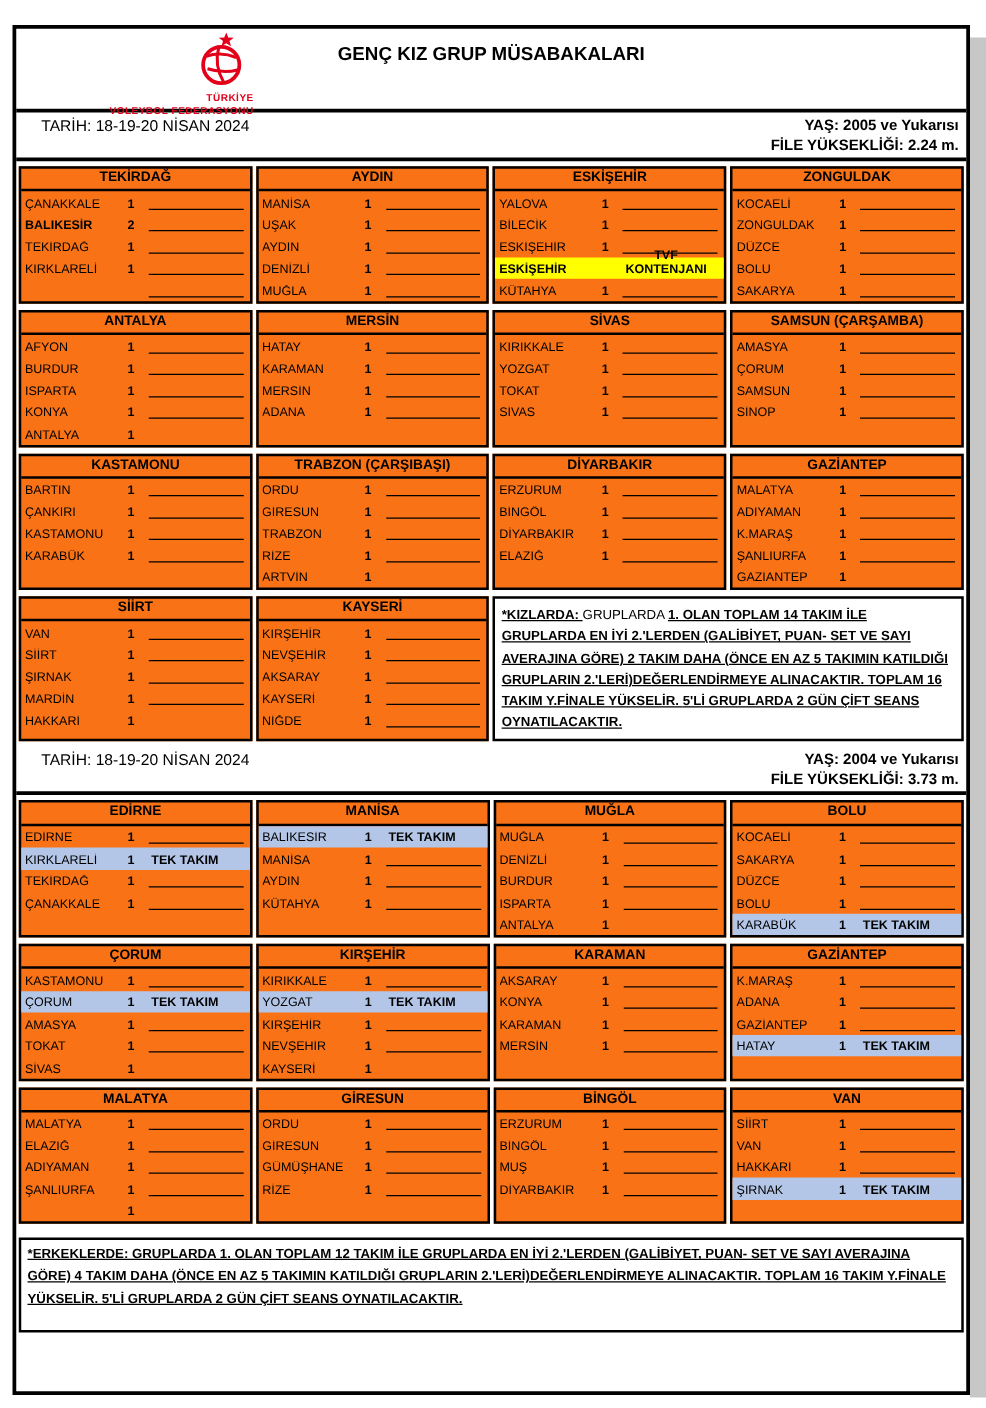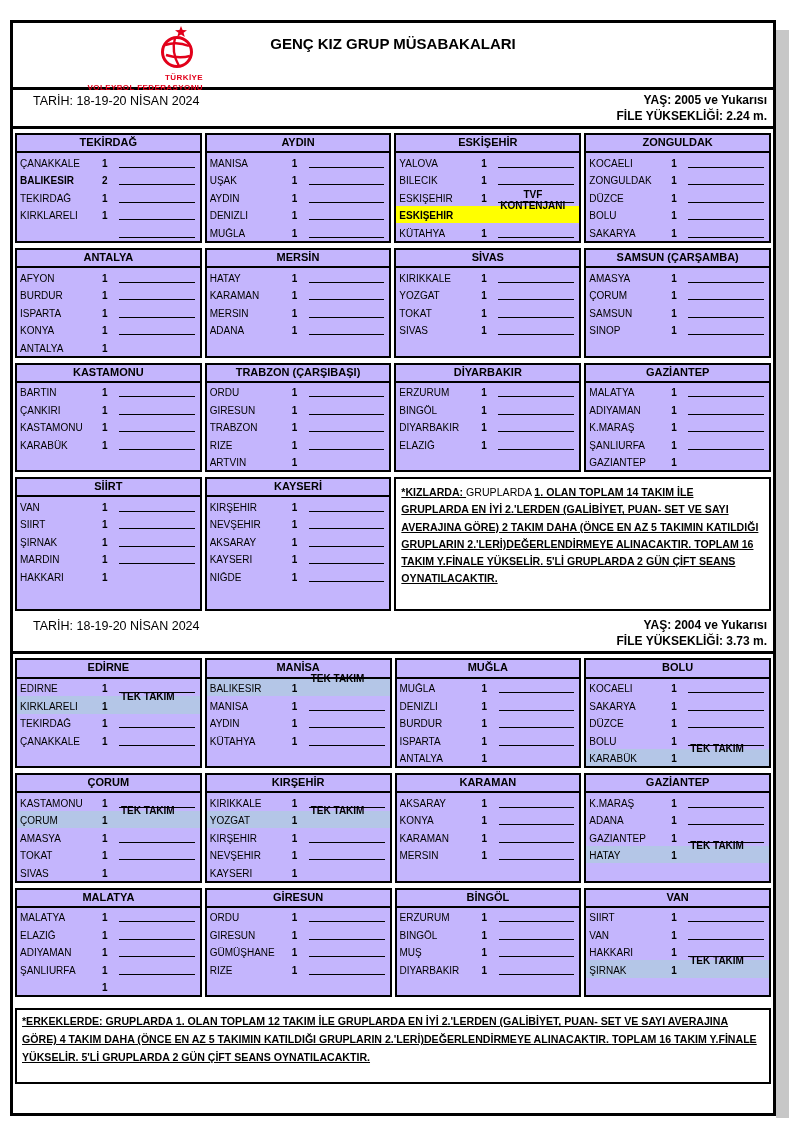--- a/index.html
+++ b/index.html
@@ -18,34 +18,34 @@
   .title-line { font-weight:bold; font-size:15px; line-height:1.6; }
 
   
   .date-bar { display:flex; justify-content:space-between; align-items:flex-start;
               border-bottom:3px solid #000; padding:3px 6px 2px 6px; min-height:32px; flex:none; }
   .date-left { font-weight:normal; font-size:12.5px; padding-left:14px; padding-top:1px; }
   .date-right { text-align:right; font-weight:bold; font-size:12px; line-height:1.3; }
 
   
   .grid { display:grid; grid-template-columns:repeat(4,1fr); gap:5px 3px; padding:4px 2px 4px 2px; }
-  .group-box { border:2px solid #000; display:flex; flex-direction:column; background:#c4b5fd; }
+  .group-box { border:2px solid #000; display:flex; flex-direction:column; background:#f97316; }
   .group-header { text-align:center; font-weight:bold; font-size:11px; line-height:1.2;
                   border-bottom:2px solid #000; padding:1px 0 2px 0; flex:none; }
   .team-row { display:flex; align-items:flex-end; height:17.5px; font-size:10px; padding-left:3px; flex:none; }
   .city { width:82px; white-space:nowrap; overflow:hidden; padding-bottom:2px; }
   .city.b { font-weight:bold; }
   .count { width:17px; font-weight:bold; padding-bottom:2px; }
   .line { flex:1; border-bottom:1.5px solid #000; margin:0 5px 3px 0; }
   .spacer { flex:1; }
-  .tag { flex:1; font-weight:bold; padding-bottom:12px; padding-left:2px; }
+  .tag { flex:1; font-weight:bold; padding-bottom:2px; padding-left:2px; }
   .tag-center { text-align:center; padding-right:14px; }
 
   
-  .note-box { border:2px solid #000; grid-column:3/5; font-size:10.6px; padding:5px 6px 22px 5px; line-height:1.62; }
+  .note-box { border:2px solid #000; grid-column:3/5; font-size:10.6px; padding:5px 6px 4px 5px; line-height:1.62; }
   .note-box-full { border:2px solid #000; margin:7px 2px 0 2px; font-size:10.6px; padding:2px 6px 16px 5px; line-height:1.7; flex:none; }
   .np-b { font-weight:bold; }
   .np-u { text-decoration:underline; }
 
   
   .section-title { border-top:1px solid #000; border-bottom:3px solid #000; text-align:center;
                    font-weight:bold; font-size:15.5px; padding:7px 0 11px 0; flex:none; }
 </style>
 </head>
 <body>

